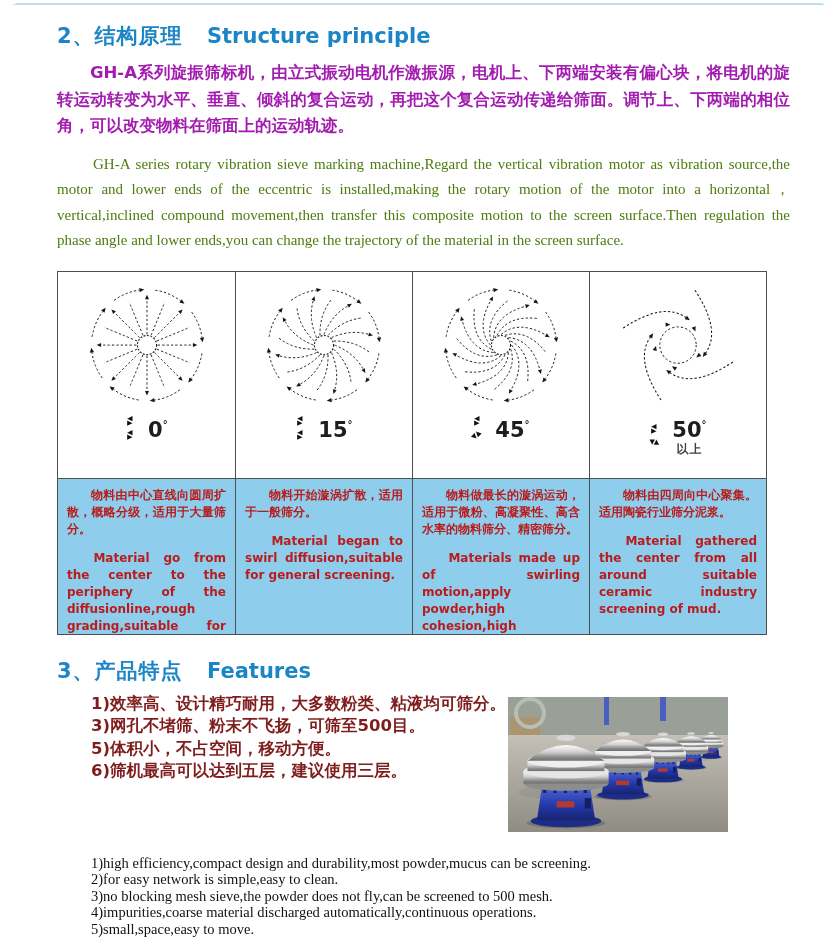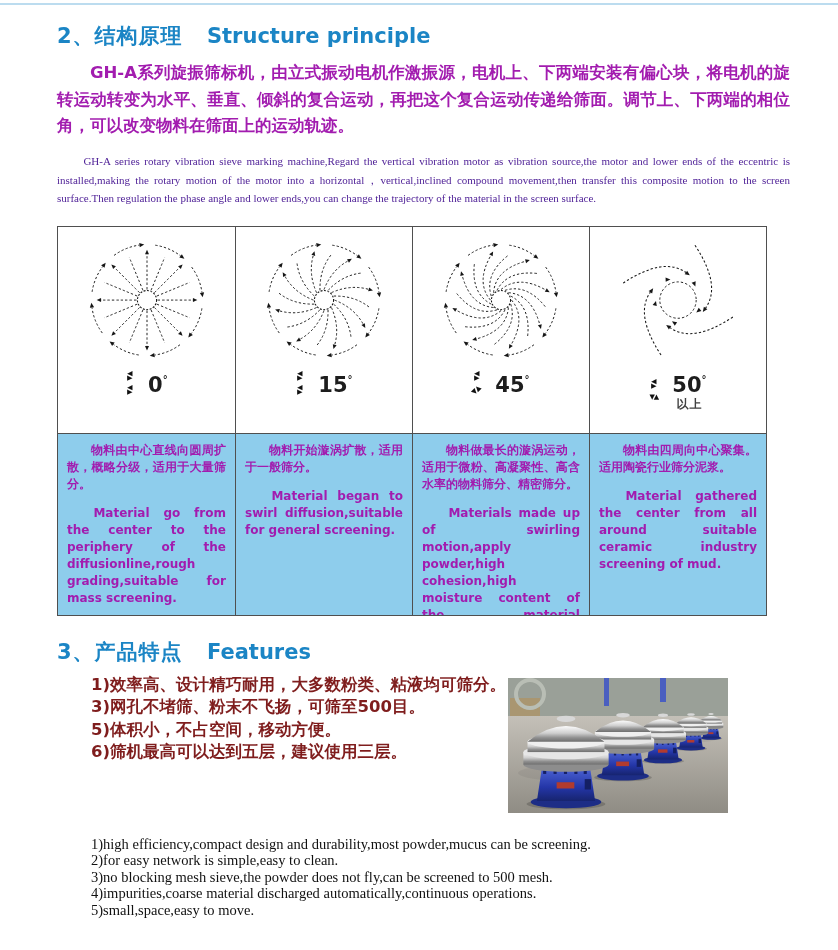--- a/index.html
+++ b/index.html
@@ -1,50 +1,50 @@
 <!DOCTYPE html>
 <html><head>
 <meta charset="utf-8">
 <style>
   html,body{margin:0;padding:0;background:#ffffff;}
   .page{position:relative;width:838px;height:950px;background:#fff;overflow:hidden;
-        font-family:"DejaVu Sans","Liberation Sans",sans-serif;}
+        font-family:"DejaVu Sans","Liberation Sans",sans-serif;border-radius:29px;}
   .topline{position:absolute;top:3px;left:0;width:838px;height:2px;background:#bcdcef;}
   .content{padding:16px 48px 0 57px;}
 
   h2.sec{margin:0;font-size:21px;font-weight:bold;color:#1b85c5;letter-spacing:1px;}
   h2.sec .sec-en{margin-left:16px;letter-spacing:0;}
   h2.sec2{margin-top:6px;}
   h2.sec3{margin-top:22px;}
 
   .para-zh{margin:10px 0 0;font-size:16.5px;line-height:1.62;font-weight:600;color:#a21caf;
            text-indent:2em;text-align:justify;}
-  .para-en{margin:12px 0 0;font-family:"Liberation Serif","DejaVu Serif",serif;font-size:11px;
-           line-height:1.68;color:#4c1d95;text-indent:2.4em;text-align:justify;}
+  .para-en{margin:12px 0 0;font-family:"Liberation Serif","DejaVu Serif",serif;font-size:15px;
+           line-height:1.68;color:#4d7c0f;text-indent:2.4em;text-align:justify;}
 
   .ptable{margin-top:18px;width:708px;border:1px solid #4f4f4f;display:grid;
           grid-template-columns:repeat(4,1fr);}
   .pcell{border-left:1px solid #4f4f4f;box-sizing:border-box;}
   .pcell.c0{border-left:none;}
   .dcell{height:206px;display:flex;flex-direction:column;align-items:center;padding-top:8px;background:#fff;}
   .pattern-svg{width:168px;height:134px;display:block;}
   .angle-row{display:flex;align-items:center;gap:14px;margin-top:0px;}
   .marks{display:flex;flex-direction:column;gap:7px;align-items:center;}
   .pm{font-size:7px;line-height:7px;color:#111;display:block;letter-spacing:-1px;}
   .pm-v{transform:rotate(90deg);}
   .pm-d{transform:rotate(135deg);}
   .pm-h{transform:rotate(0deg);}
   .angle-label{display:flex;flex-direction:column;align-items:center;}
   .angle-num{font-size:21px;font-weight:bold;color:#1d1d1d;line-height:22px;}
   .deg{font-size:10px;vertical-align:9px;font-weight:bold;}
   .angle-suffix{font-size:12px;font-weight:bold;color:#404040;letter-spacing:1px;}
   .angle-suffix:empty{display:none;}
 
-  .tcell{background:#8ecdec;border-top:1px solid #4f4f4f;height:182px;padding:8px 9px 4px;
-         font-size:12px;font-weight:bold;line-height:1.42;color:#a21caf;text-align:justify;overflow:hidden;}
+  .tcell{background:#8ecdec;border-top:1px solid #4f4f4f;height:156px;padding:8px 9px 4px;
+         font-size:12px;font-weight:bold;line-height:1.42;color:#b91c1c;text-align:justify;overflow:hidden;}
   .tcell .czh{margin:0;text-indent:2em;}
   .tcell .cen{margin:12px 0 0;text-indent:2.2em;}
 
   .features-row{position:relative;margin-top:8px;min-height:148px;}
   .feat-zh{list-style:none;margin:2px 0 0 34px;padding:0;font-size:16.5px;font-weight:600;color:#7f1d1d;}
   .feat-zh li{line-height:22.5px;}
   .photo{position:absolute;left:451px;top:4px;width:220px;height:135px;display:block;}
 
   .feat-en{list-style:none;margin:14px 0 0 34px;padding:0;
            font-family:"Liberation Serif","DejaVu Serif",serif;font-size:14.5px;color:#111;}

